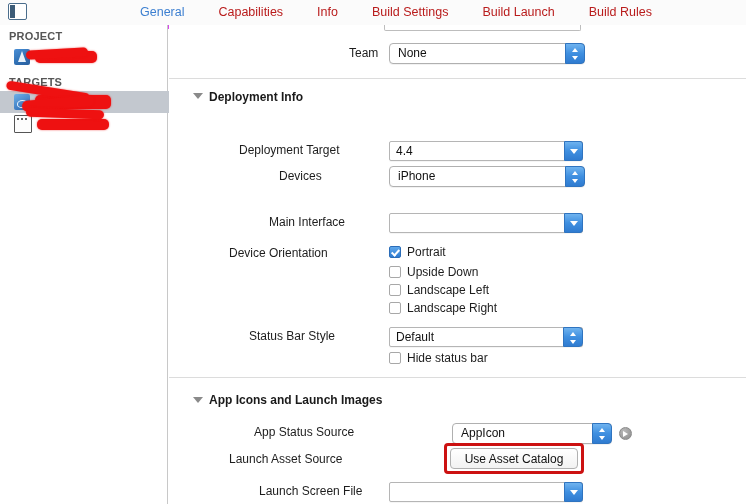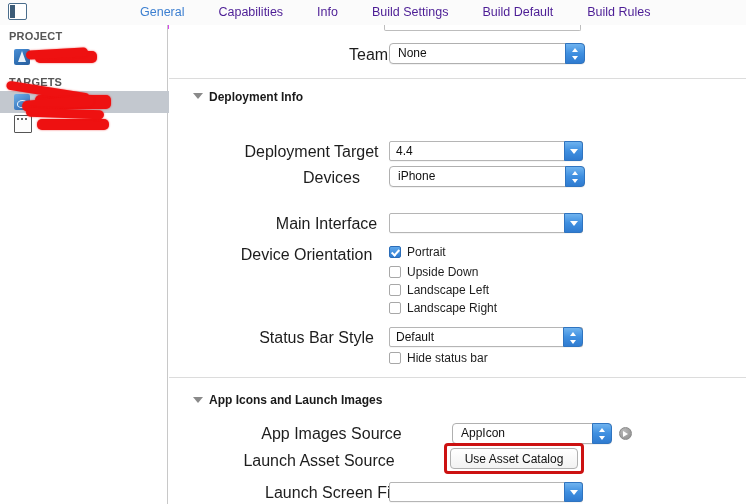--- a/index.html
+++ b/index.html
@@ -39,21 +39,21 @@
     background: #3d5c78;
   }
   .tabs {
     position: absolute; left: 140px; top: 0;
     height: 25px;
     display: flex;
     align-items: center;
   }
   .tab {
     font-size: 12.5px;
-    color: #4c1d95;
+    color: #b91c1c;
     padding: 0 0;
     margin-right: 34px;
     white-space: nowrap;
     line-height: 25px;
   }
   .tab.active { color: #3c7fd0; }
 
   
   .sidebar {
     position: absolute; left: 0; top: 25px;
@@ -165,23 +165,23 @@
   }
   .tri {
     position: absolute;
     width: 0; height: 0;
     border-left: 5px solid transparent;
     border-right: 5px solid transparent;
     border-top: 6px solid #8a8a8a;
   }
   .flabel {
     position: absolute;
-    font-size: 16px;
+    font-size: 12px;
     color: #1d1d1d;
-    text-align: center;
+    text-align: left;
     white-space: nowrap;
   }
 
   
   .ctl {
     position: absolute;
     height: 20px;
     box-sizing: border-box;
     background: #ffffff;
     border: 1px solid #b5b5b5;
@@ -323,21 +323,21 @@
 
 <div id="app">
 
   <div class="tabbar">
     <div class="sidebar-toggle"></div>
     <div class="tabs">
       <div class="tab active">General</div>
       <div class="tab">Capabilities</div>
       <div class="tab">Info</div>
       <div class="tab">Build Settings</div>
-      <div class="tab">Build Default</div>
+      <div class="tab">Build Launch</div>
       <div class="tab">Build Rules</div>
     </div>
   </div>
 
   <div class="sidebar">
 
     <div class="group-header" style="position:absolute; left:0; top:5px;">PROJECT</div>
 
     <div class="sb-row" style="position:absolute; left:0; top:21px; width:168px;">
       <span class="sb-icon icon-proj"></span>
@@ -423,21 +423,21 @@
     <div class="cbrow" style="left:220px; top:326px;">
       <span class="cbox"></span>
       <span class="cblabel">Hide status bar</span>
     </div>
 
     <div class="divider" style="top:352px;"></div>
 
     <div class="tri" style="left:24px; top:372px;"></div>
     <div class="section-title" style="left:40px; top:368px;">App Icons and Launch Images</div>
 
-    <div class="flabel" style="left:85px; top:400px; width:155px;">App Images Source</div>
+    <div class="flabel" style="left:85px; top:400px; width:155px;">App Status Source</div>
     <div class="popup" style="left:283px; top:398px; width:160px;">
       <span class="val">AppIcon</span>
       <span class="popup-arrow"></span>
     </div>
     <div class="goto-btn" style="left:450px; top:402px;"></div>
 
     <div class="flabel" style="left:60px; top:427px; width:180px;">Launch Asset Source</div>
     <div class="pushbtn" style="left:281px; top:423px; width:128px;">Use Asset Catalog</div>
     <div class="hl-box" style="left:275px; top:418px; width:140px; height:31px;"></div>
 

